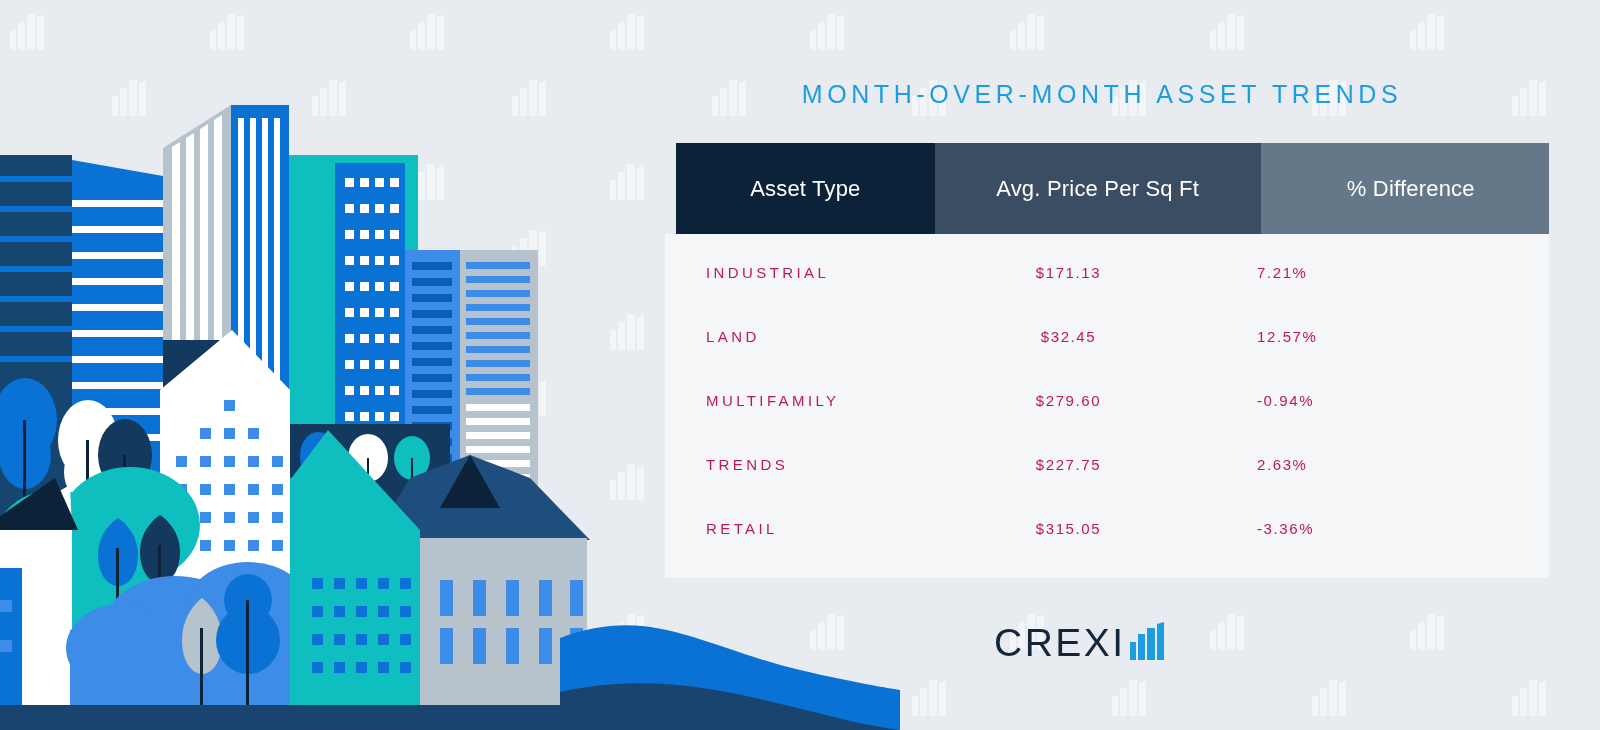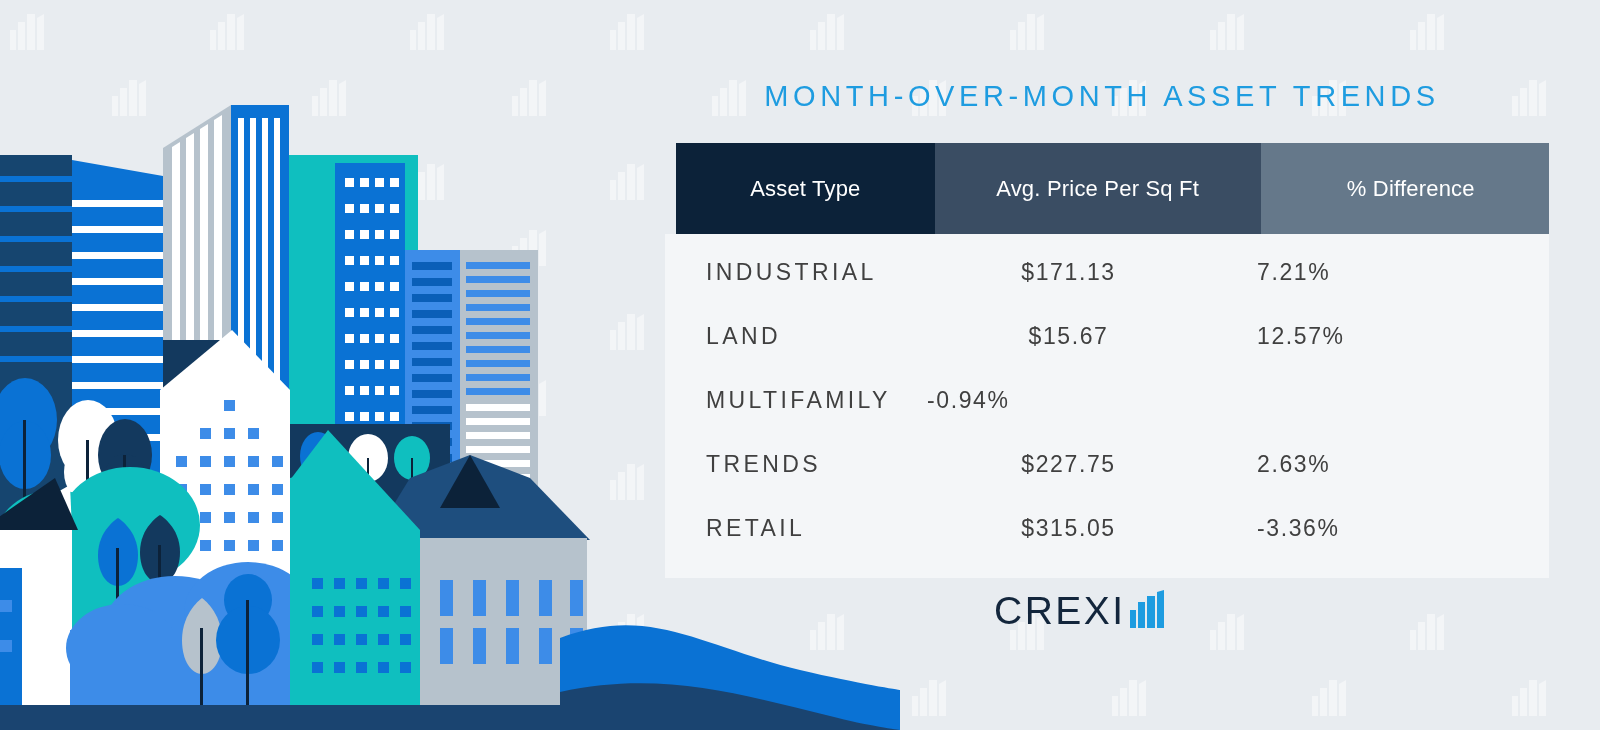--- a/index.html
+++ b/index.html
@@ -29,21 +29,21 @@
     position:absolute;
     left:654px; top:0; width:946px; height:730px;
     z-index:2;
   }
 
   #title {
     position:absolute;
     left:0; top:80px; width:896px;
     text-align:center;
     color:#1E9CE0;
-    font-size:29px;
+    font-size:25px;
     font-weight:400;
     letter-spacing:4.6px;
   }
 
   
   #table {
     position:absolute;
     left:11px; top:143px;
     width:884px;
   }
@@ -54,38 +54,38 @@
     font-size:22px;
     font-weight:400;
     letter-spacing:0.2px;
   }
   .th.c1 { width:262px; background:#0C2239; }
   .th.c2 { width:330px; background:#3A4D63; }
   .th.c3 { width:292px; background:#65788A;padding-left:12px; }
 
   #tbody { background:#F4F6F8; padding-top:6px; padding-bottom:18px; }
   .tr { display:flex; height:64px; align-items:center; }
-  .td { font-size:23px; color:#404040; }
+  .td { font-size:15px; color:#be185d; }
   .td.asset {
     width:262px; padding-left:41px;
     letter-spacing:3.4px; font-weight:400;
   }
   .td.price {
     width:330px; text-align:center; padding-right:47px;
     letter-spacing:1.6px;
   }
   .td.diff {
     width:292px; text-align:left; padding-right:46px;
     letter-spacing:1.6px;
   }
 
   
   #logo {
     position:absolute;
-    left:340px; top:590px;
+    left:340px; top:622px;
     display:flex; align-items:flex-end; gap:4px;
   }
   #logo-text {
     color:#13263C;
     font-size:39px;
     font-weight:400;
     letter-spacing:2.5px;
     line-height:1;
   }
   #logo-mark { margin-bottom:2px; }
@@ -417,26 +417,27 @@
     <div id="tbody">
 
       <div class="tr">
         <div class="td asset">INDUSTRIAL</div>
         <div class="td price">$171.13</div>
         <div class="td diff">7.21%</div>
       </div>
 
       <div class="tr">
         <div class="td asset">LAND</div>
-        <div class="td price">$15.67</div>
+        <div class="td price">$32.45</div>
         <div class="td diff">12.57%</div>
       </div>
 
       <div class="tr">
         <div class="td asset">MULTIFAMILY</div>
+        <div class="td price">$279.60</div>
         <div class="td diff">-0.94%</div>
       </div>
 
       <div class="tr">
         <div class="td asset">TRENDS</div>
         <div class="td price">$227.75</div>
         <div class="td diff">2.63%</div>
       </div>
 
       <div class="tr">

